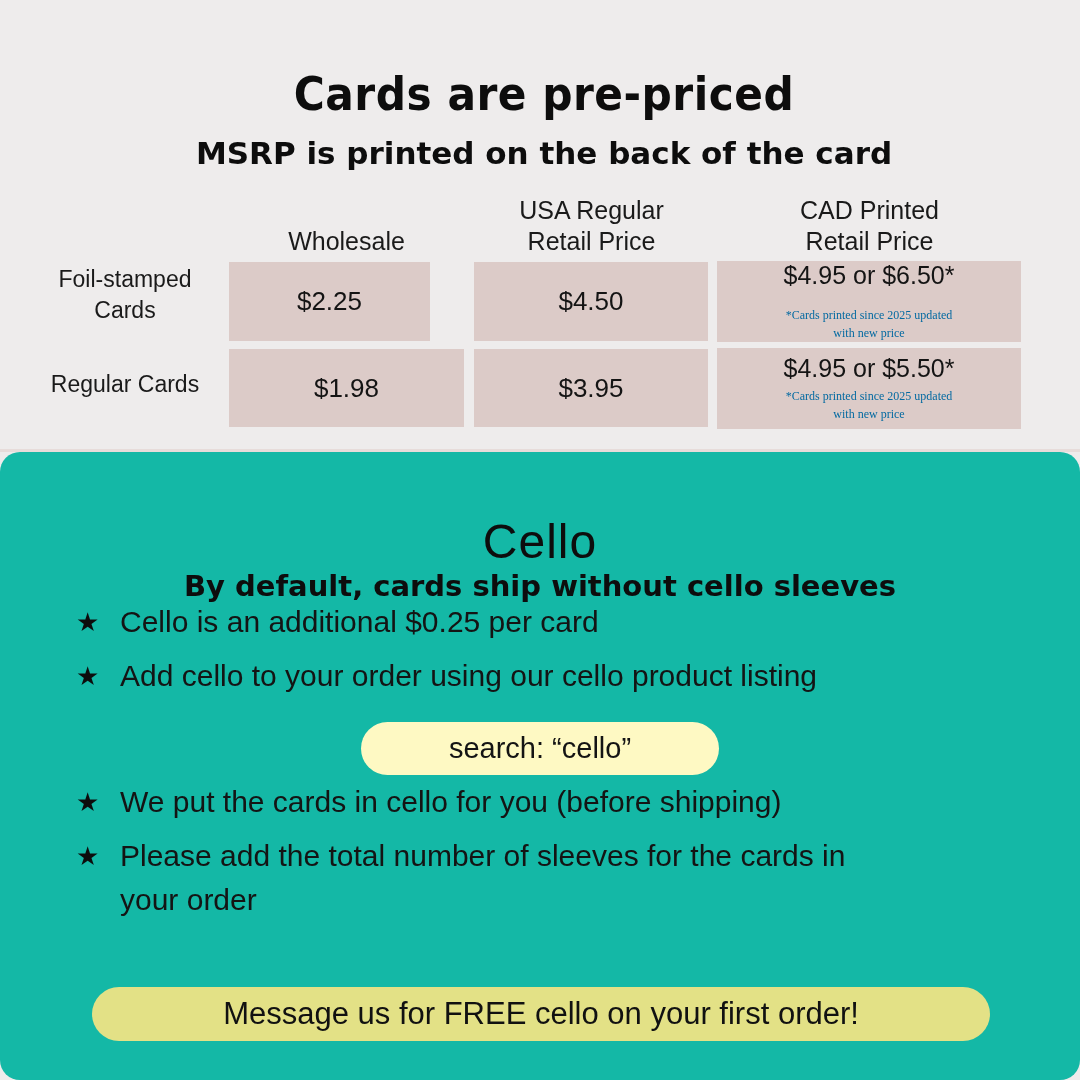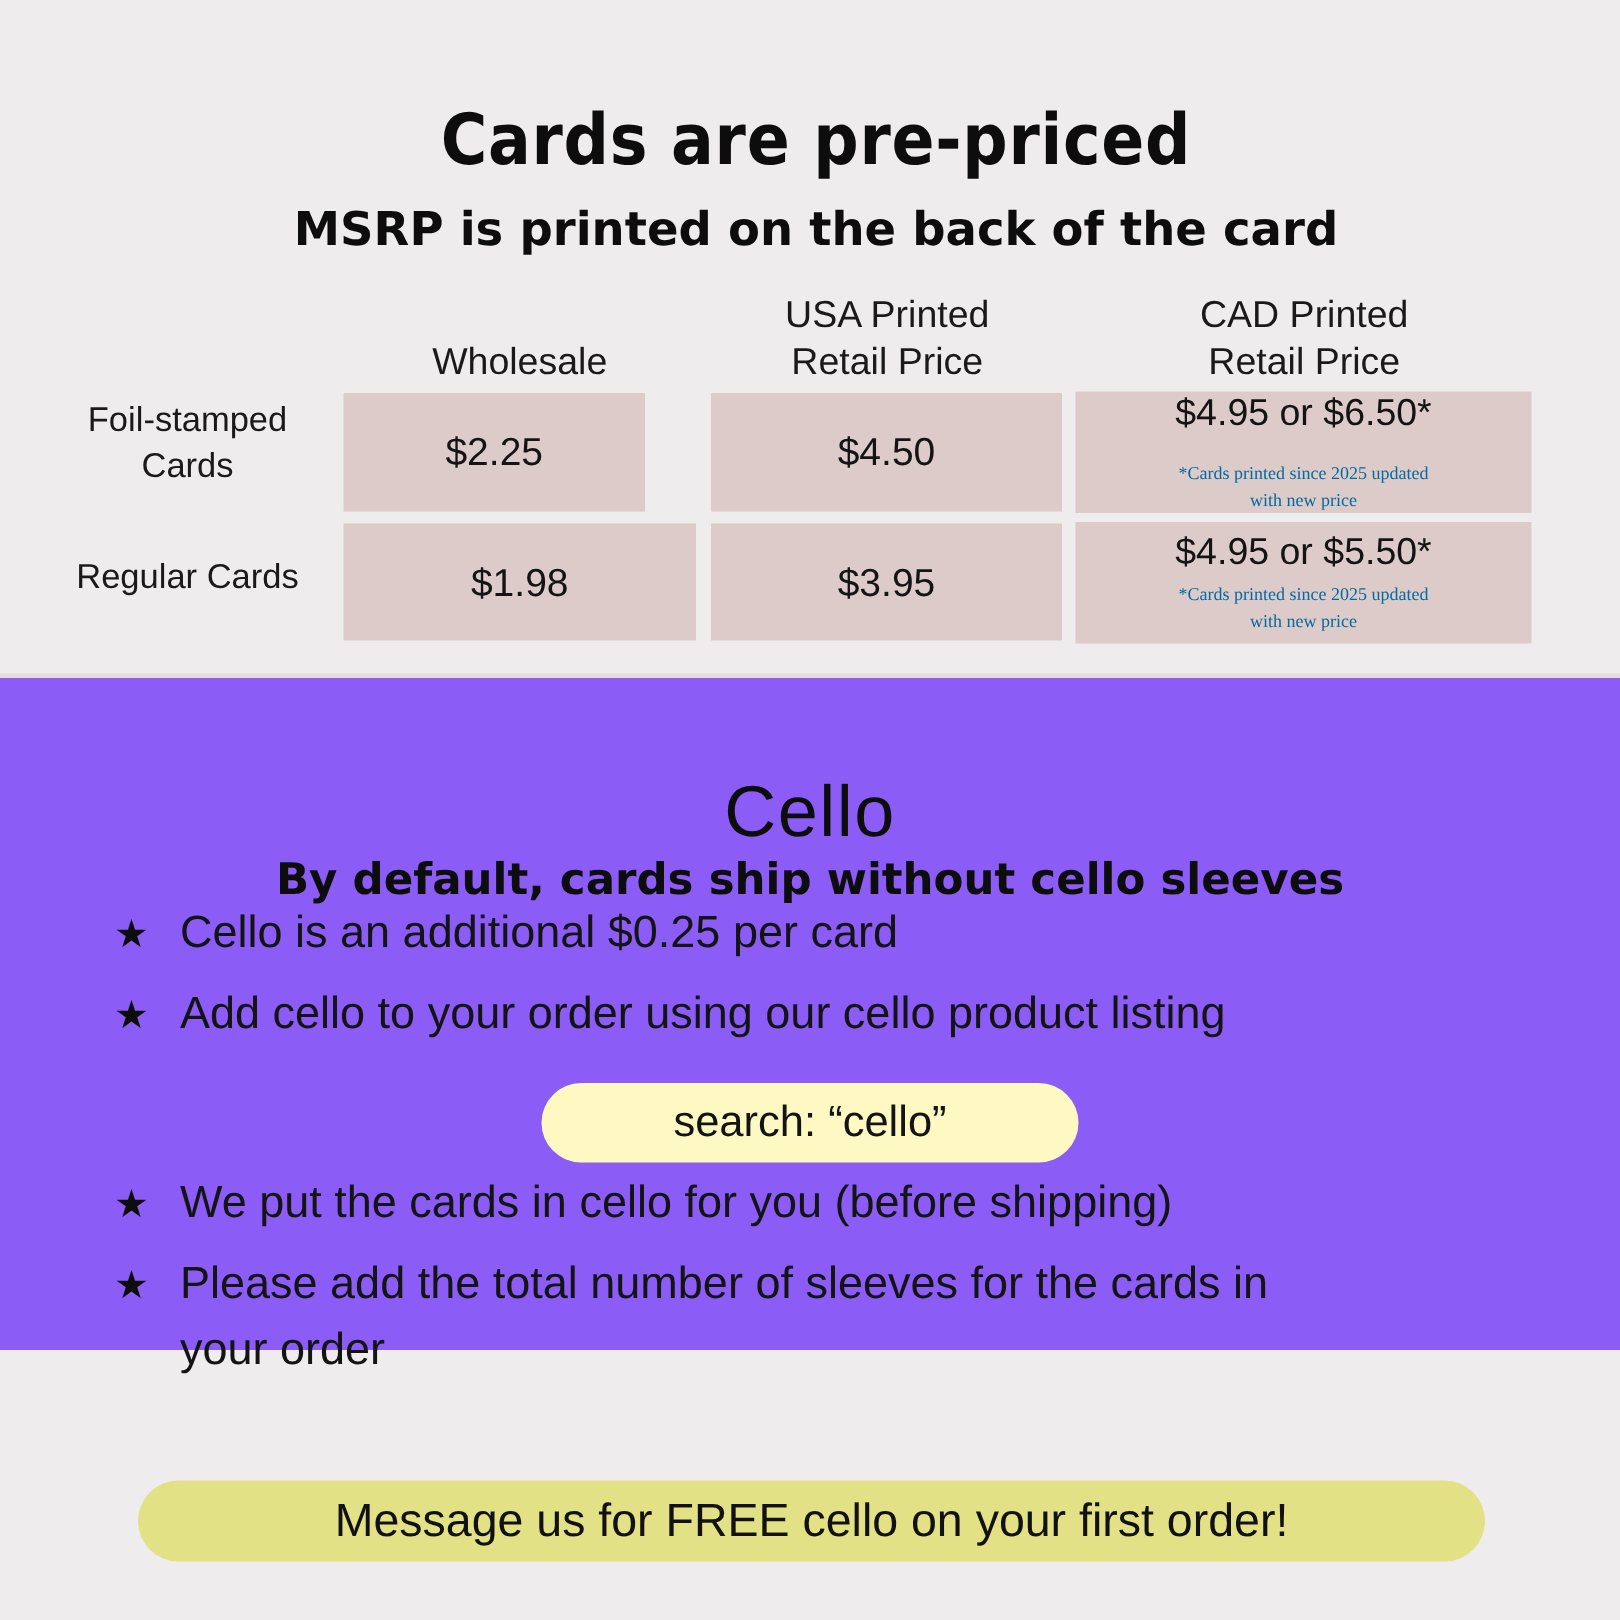--- a/index.html
+++ b/index.html
@@ -113,22 +113,23 @@
     left: 0; top: 449px;
     width: 1080px; height: 3px;
     background: #e7dcda;
   }
 
   
   .cello-section {
     position: absolute;
     left: 0; top: 452px;
     width: 1080px;
-    height: 448px;
-    background: #8b5cf6;
+    height: 628px;
+    background: #14b8a6;
+    border-radius: 20px;
   }
   .cello-title {
     position: absolute;
     left: 0; top: 22px;
     width: 1080px;
     text-align: center;
     font-size: 48px;
     font-weight: 400;
     color: #0d0d0d;
     font-family: "Liberation Sans", sans-serif;
@@ -208,21 +209,21 @@
 
   <section class="pricing-section">
 
     <h1 class="pricing-title">Cards are pre-priced</h1>
     <h2 class="pricing-subtitle">MSRP is printed on the back of the card</h2>
 
     <div class="col-head wholesale">
       <div>Wholesale</div>
     </div>
     <div class="col-head usa">
-      <div>USA Printed</div>
+      <div>USA Regular</div>
       <div>Retail Price</div>
     </div>
     <div class="col-head cad">
       <div>CAD Printed</div>
       <div>Retail Price</div>
     </div>
 
     <div class="row-label r1">
       <div>Foil-stamped</div>
       <div>Cards</div>

